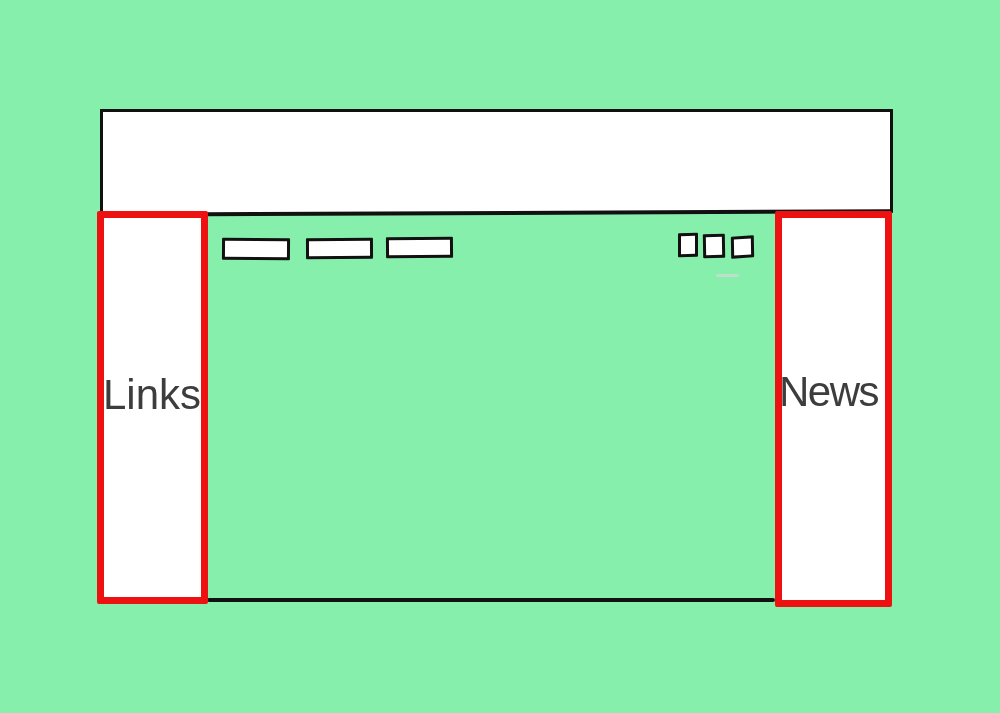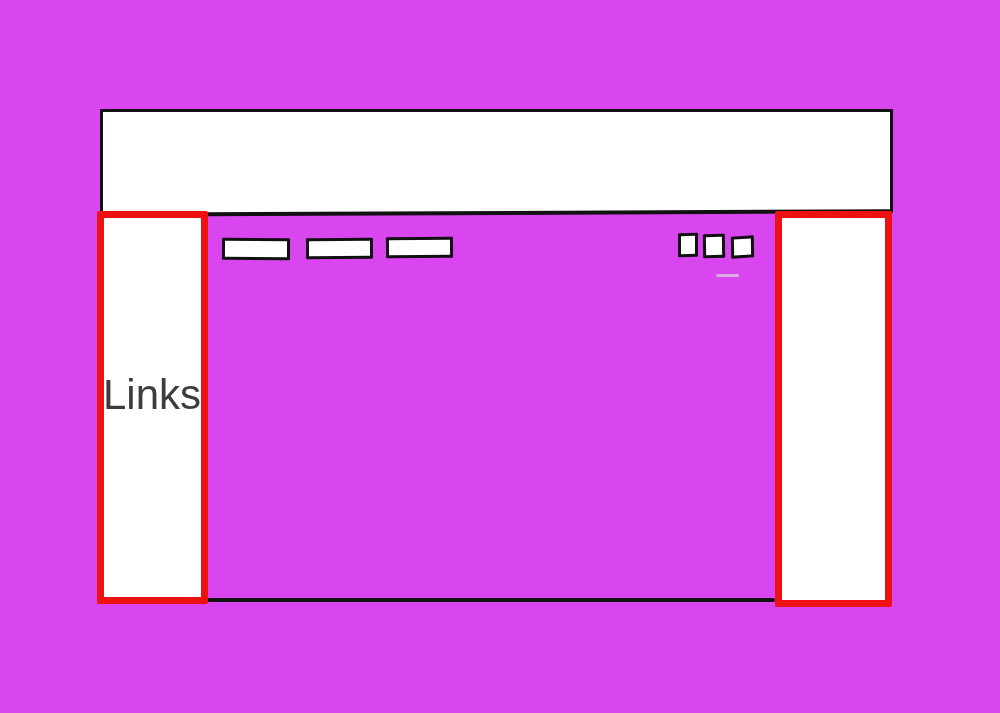--- a/index.html
+++ b/index.html
@@ -4,21 +4,21 @@
 <style>
   html, body {
     margin: 0;
     padding: 0;
     background: #ffffff;
   }
   .canvas {
     position: relative;
     width: 1000px;
     height: 713px;
-    background: #d946ef;
+    background: #86efac;
     overflow: hidden;
     font-family: "Liberation Sans", sans-serif;
   }
   .canvas * { box-sizing: border-box; position: absolute; }
 
   
   .header-box {
     left: 100px; top: 109px; width: 793px; height: 104px;
     border: 3px solid #111111;
     border-bottom: none;
@@ -107,14 +107,15 @@
   <div class="sq s1"></div>
   <div class="sq s2"></div>
   <div class="sq s3"></div>
 
   <div class="smudge"></div>
 
   <div class="red-panel links-panel"></div>
   <div class="red-panel news-panel"></div>
 
   <div class="panel-label links-label">Links</div>
+  <div class="panel-label news-label">News</div>
 
 </div>
 
 </body></html>

